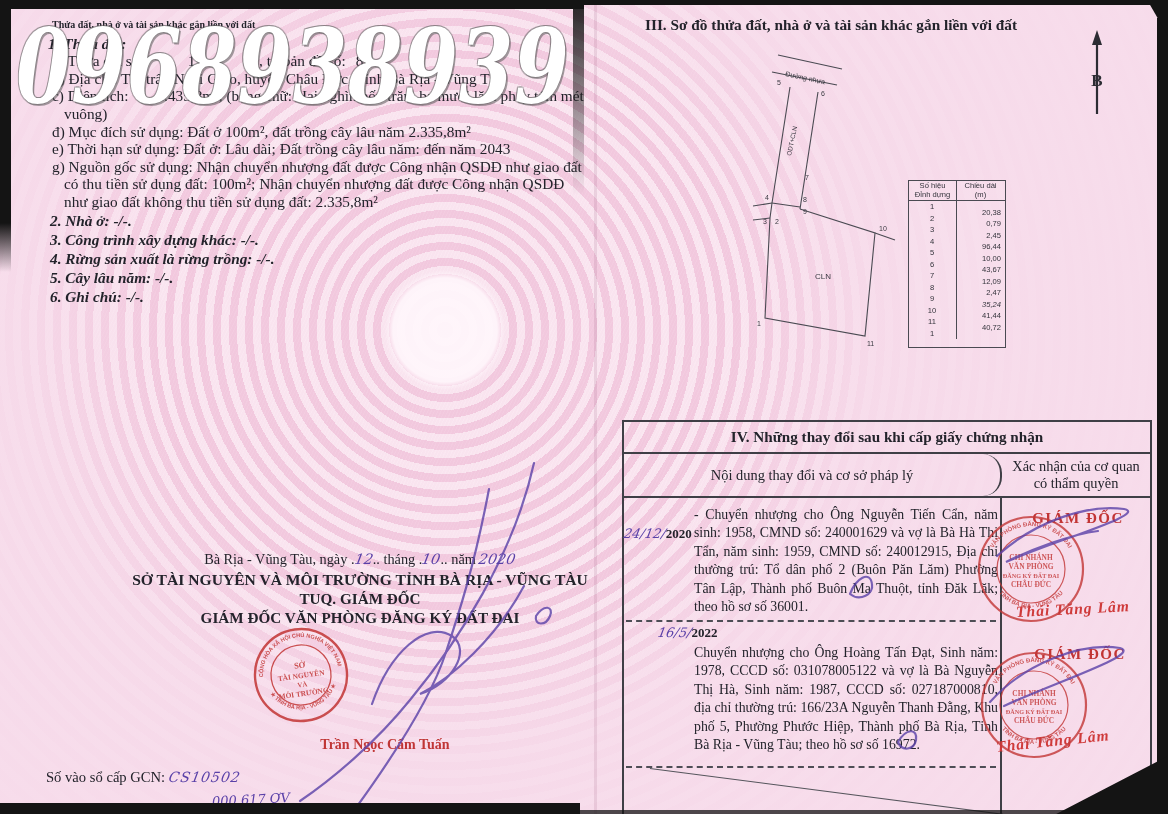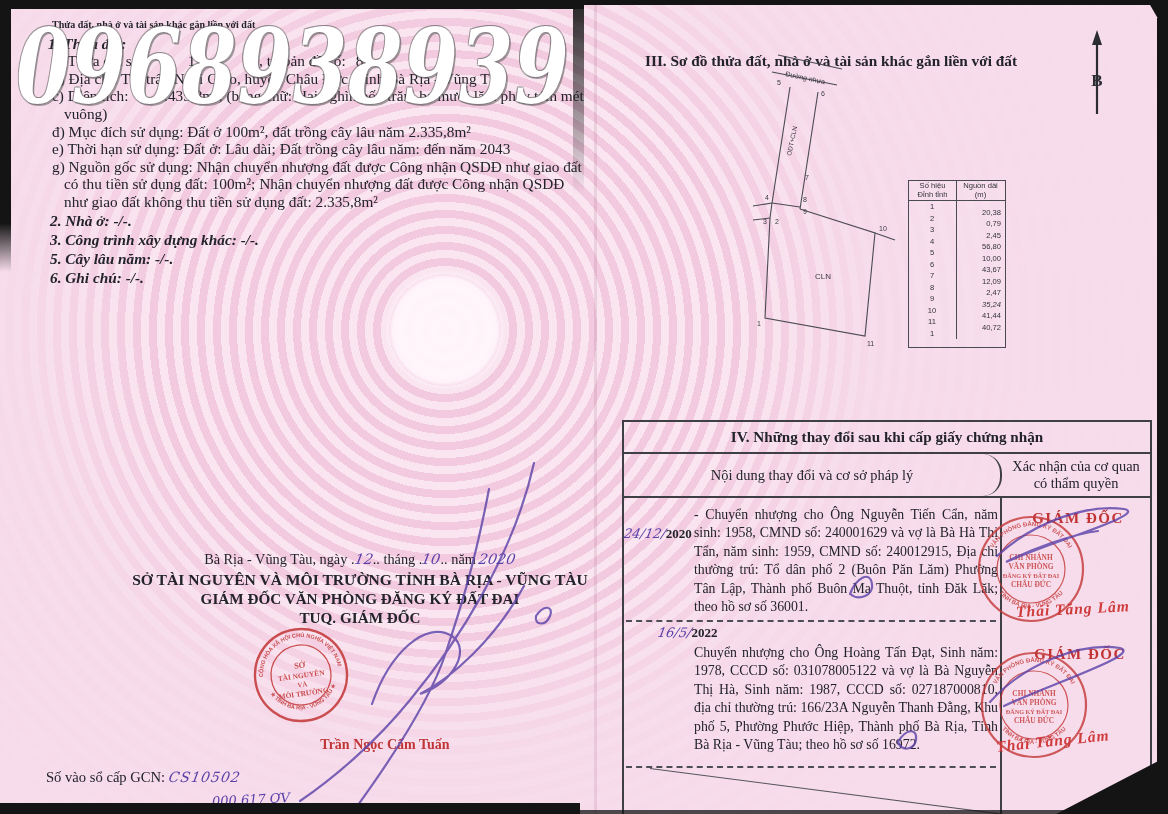--- a/index.html
+++ b/index.html
@@ -52,21 +52,21 @@
   .hw{font-family:"DejaVu Serif",serif;font-style:italic;color:#5a41a8;display:inline-block;transform:skewX(-10deg);}
   #signer-name{position:absolute;left:305px;top:737px;width:160px;text-align:center;z-index:10;
                color:#c03636;font-weight:bold;font-size:14px;}
   #book-line{position:absolute;left:46px;top:769px;font-size:14.6px;z-index:10;}
   #book-line .hw{font-size:14px;letter-spacing:1px;}
   #hw-note{position:absolute;left:212px;top:792px;z-index:61;color:#5a41a8;
            font-family:"DejaVu Serif",serif;font-style:italic;font-size:13px;transform:rotate(-3deg);}
   
   #left-stamp{position:absolute;left:252px;top:626px;z-index:12;opacity:.88;transform:rotate(-8deg);}
   
-  #r-title{position:absolute;left:645px;top:16px;font-weight:bold;font-size:15.3px;z-index:10;margin-top:36px;}
+  #r-title{position:absolute;left:645px;top:16px;font-weight:bold;font-size:15.3px;z-index:10;}
   #compass{position:absolute;left:1082px;top:28px;z-index:10;}
   #plot{position:absolute;left:733px;top:46px;z-index:10;}
   
   #vtable{position:absolute;left:908px;top:180px;width:96px;height:166px;z-index:10;
           border:1px solid #4a4a52;font-family:"Liberation Sans",sans-serif;font-size:7.6px;color:#33333b;
           background:rgba(255,255,255,0.06);}
   #vtable .vh{display:flex;border-bottom:1px solid #4a4a52;}
   #vtable .vh > div{padding:1px 0;text-align:center;line-height:8.6px;}
   #vtable .vh .c1{width:47px;border-right:1px solid #4a4a52;}
   #vtable .vh .c2{width:47px;}
@@ -114,32 +114,33 @@
     <div class="lt">b) Địa chỉ: Thị trấn Ngãi Giao, huyện Châu Đức, Tỉnh Bà Rịa - Vũng Tàu</div>
     <div class="lt">
       <span>c) Diện tích:</span><span class="gap g28"></span><span>2.435,8m², (bằng chữ: Hai nghìn bốn trăm ba mươi lăm phẩy tám mét vuông)</span>
     </div>
     <div class="lt">đ) Mục đích sử dụng:  Đất ở 100m², đất trồng cây lâu năm 2.335,8m²</div>
     <div class="lt">e) Thời hạn sử dụng:  Đất ở: Lâu dài; Đất trồng cây lâu năm: đến năm 2043</div>
     <div class="lt">g) Nguồn gốc sử dụng: Nhận chuyển nhượng đất được Công nhận QSDĐ như giao đất có thu tiền sử dụng đất: 100m²; Nhận chuyển nhượng đất được Công nhận QSDĐ như giao đất không thu tiền sử dụng đất: 2.335,8m²</div>
     <div class="s-list">
       <div>2. Nhà ở:  -/-.</div>
       <div>3. Công trình xây dựng khác: -/-.</div>
+      <div>4. Rừng sản xuất là rừng trồng: -/-.</div>
       <div>5. Cây lâu năm:  -/-.</div>
       <div>6. Ghi chú: -/-.</div>
     </div>
   </div>
 
   <div id="sig-block">
     <div class="dateline">
       <span>Bà Rịa - Vũng Tàu, ngày .</span><span class="hw">12</span><span>.. tháng .</span><span class="hw">10</span><span>.. năm </span><span class="hw">2020</span>
     </div>
     <div class="b1">SỞ TÀI NGUYÊN VÀ MÔI TRƯỜNG TỈNH BÀ RỊA - VŨNG TÀU</div>
+    <div class="b2">TUQ. GIÁM ĐỐC</div>
     <div class="b2">GIÁM ĐỐC VĂN PHÒNG ĐĂNG KÝ ĐẤT ĐAI</div>
-    <div class="b2">TUQ. GIÁM ĐỐC</div>
   </div>
 
   <svg id="left-stamp" width="98" height="98" viewBox="0 0 98 98">
     <circle cx="49" cy="49" r="46" fill="none" stroke="#c43a3a" stroke-width="2.4"></circle>
     <circle cx="49" cy="49" r="30" fill="none" stroke="#c43a3a" stroke-width="1.3"></circle>
     <path id="ls-top" d="M11,49 A38,38 0 1 1 87,49" fill="none"></path>
     <path id="ls-bot" d="M13,55 A37,37 0 0 0 85,55" fill="none"></path>
     <text class="stamp-red" font-size="5.6" font-weight="bold" font-family="Liberation Sans, sans-serif">
       <textPath href="#ls-top" startOffset="50%" text-anchor="middle">CỘNG HÒA XÃ HỘI CHỦ NGHĨA VIỆT NAM</textPath>
     </text>
@@ -195,45 +196,45 @@
       <text x="146" y="185">10</text>
       <text x="134" y="300">11</text>
       <text x="28" y="280" text-anchor="end">1</text>
     </g>
   </svg>
 
   <div id="vtable">
     <div class="vh">
       <div class="c1">
         <span>Số hiệu</span><br>
-        <span>Đỉnh tỉnh</span>
+        <span>Đỉnh dựng</span>
       </div>
       <div class="c2">
-        <span>Nguồn dài</span><br>
+        <span>Chiều dài</span><br>
         <span>(m)</span>
       </div>
     </div>
     <div class="vbody">
       <div class="vdiv"></div>
     <span class="vt-num" style="top: 1px;">1</span>
         <span class="vt-num" style="top: 12.5px;">2</span>
         <span class="vt-num" style="top: 24px;">3</span>
         <span class="vt-num" style="top: 35.5px;">4</span>
         <span class="vt-num" style="top: 47px;">5</span>
         <span class="vt-num" style="top: 58.5px;">6</span>
         <span class="vt-num" style="top: 70px;">7</span>
         <span class="vt-num" style="top: 81.5px;">8</span>
         <span class="vt-num" style="top: 93px;">9</span>
         <span class="vt-num" style="top: 104.5px;">10</span>
         <span class="vt-num" style="top: 116px;">11</span>
         <span class="vt-num" style="top: 127.5px;">1</span>
         <span class="vt-len" style="top: 6.8px;">20,38</span>
         <span class="vt-len" style="top: 18.3px;">0,79</span>
         <span class="vt-len" style="top: 29.8px;">2,45</span>
-        <span class="vt-len" style="top: 41.3px;">56,80</span>
+        <span class="vt-len" style="top: 41.3px;">96,44</span>
         <span class="vt-len" style="top: 52.8px;">10,00</span>
         <span class="vt-len" style="top: 64.3px;">43,67</span>
         <span class="vt-len" style="top: 75.8px;">12,09</span>
         <span class="vt-len" style="top: 87.3px;">2,47</span>
         <span class="vt-len" style="top: 98.8px; font-style: italic;">35,24</span>
         <span class="vt-len" style="top: 110.3px;">41,44</span>
         <span class="vt-len" style="top: 121.8px;">40,72</span>
       </div>
   </div>
 

